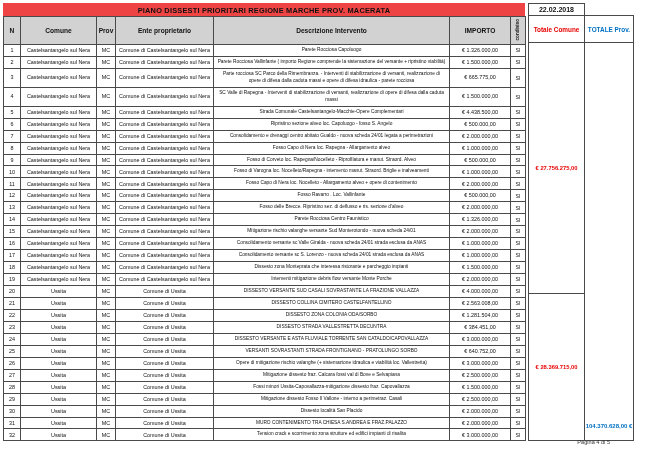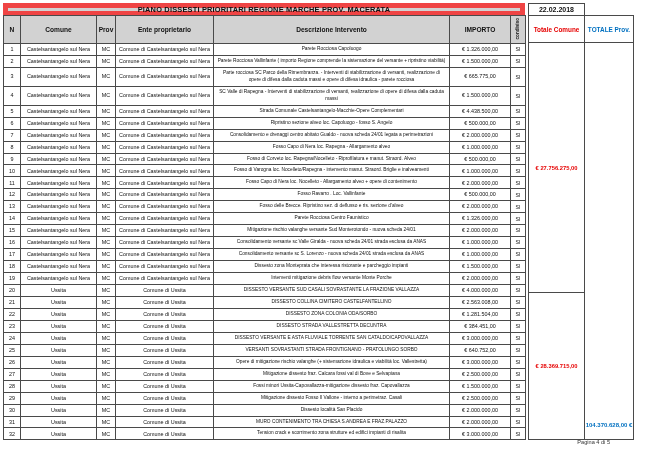--- a/index.html
+++ b/index.html
@@ -7,21 +7,21 @@
   body {
     width:650px; height:452px; position:relative; overflow:hidden;
     font-family:"Liberation Sans", sans-serif; color:#111;
   }
   .page { position:absolute; left:0; top:0; width:650px; height:452px; }
   .layout { position:absolute; left:3px; top:3px; display:flex; align-items:stretch; }
 
   
   .main-col { width:522px; }
   .titlebar {
-    height:13px; background:#d2d2d2; border:5px solid #ef4444;
+    height:13px; background:#d2d2d2; border:7px solid #ef4444;
     font-size:7.4px; font-weight:bold; display:flex; align-items:center; justify-content:center;
     letter-spacing:.2px;
   }
   table { width:522px; border-collapse:collapse; table-layout:fixed; margin-top:-1px; }
   col.c-n{width:17px} col.c-com{width:76px} col.c-prov{width:19px}
   col.c-ente{width:98px} col.c-desc{width:236px} col.c-imp{width:61px} col.c-flag{width:15px}
   th, td { border:1px solid #4a4a4a; text-align:center; vertical-align:middle; }
   thead th {
     background:#d2d2d2; height:28px; font-size:6.6px; font-weight:bold; padding:1px;
   }

